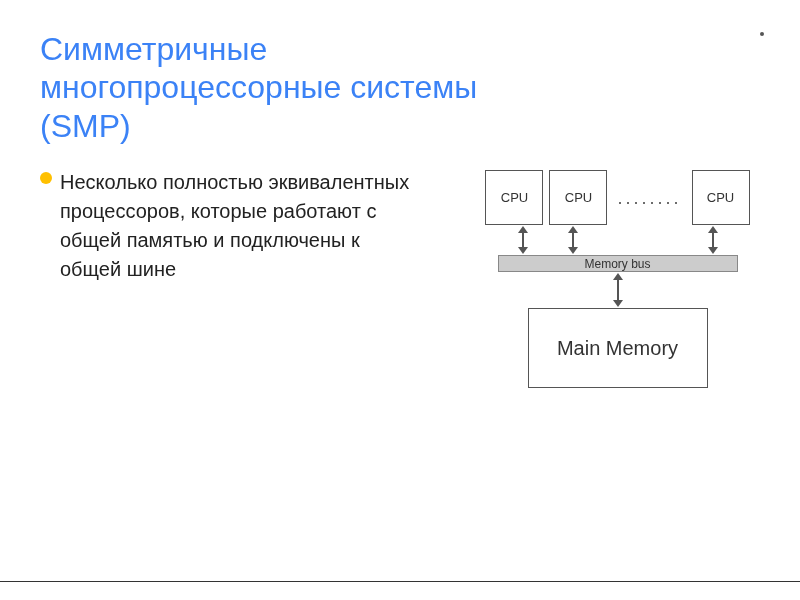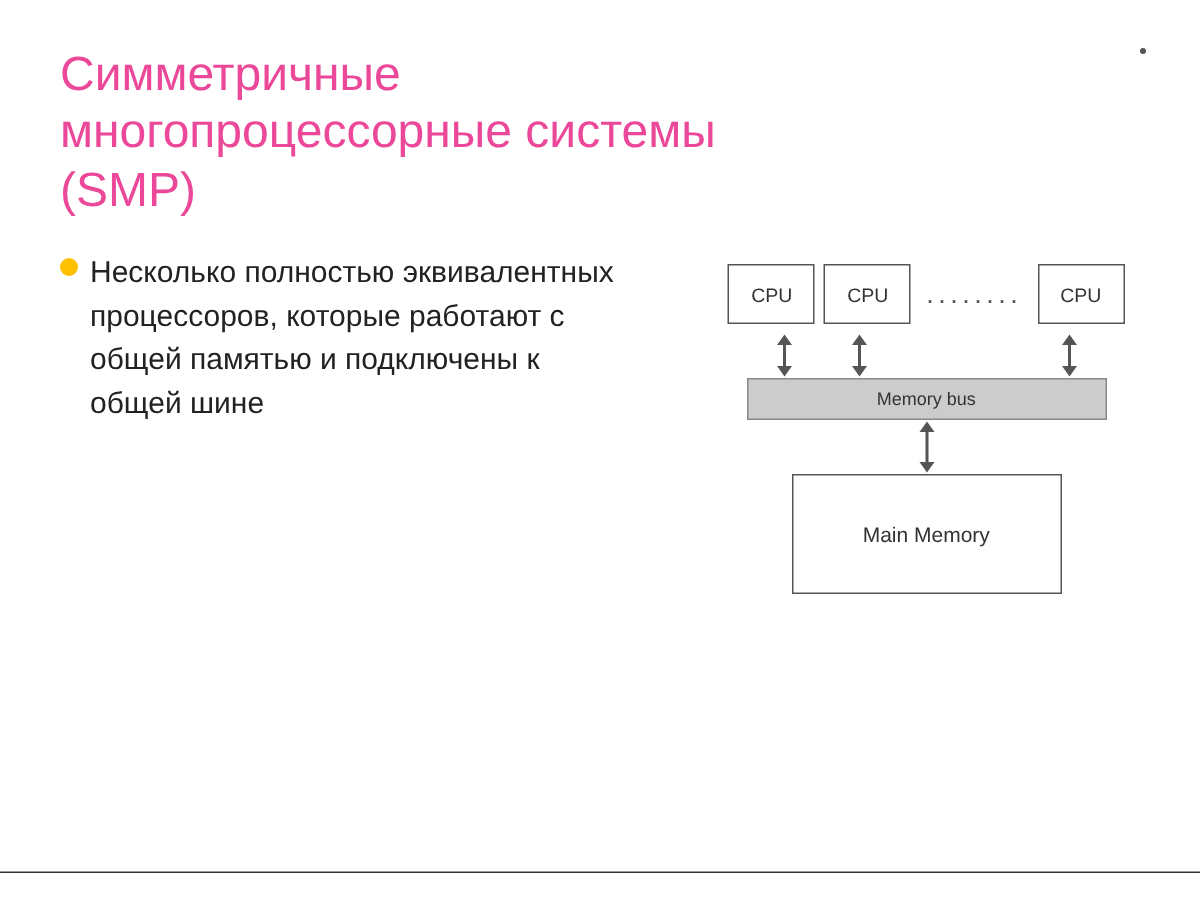--- a/index.html
+++ b/index.html
@@ -18,21 +18,21 @@
       height: 600px;
       background: #fff;
       padding: 30px 40px 20px 40px;
       display: flex;
       flex-direction: column;
       position: relative;
     }
 
     .title {
       font-size: 32px;
-      color: #ec4899;
+      color: #3b82f6;
       font-weight: normal;
       line-height: 1.2;
       margin-bottom: 10px;
       max-width: 440px;
     }
 
     .content-area {
       display: flex;
       flex-direction: row;
       flex: 1;
@@ -86,21 +86,21 @@
       display: flex;
       flex-direction: row;
       align-items: center;
       justify-content: center;
       gap: 6px;
       margin-bottom: 0;
     }
 
     .cpu-box {
       width: 58px;
-      height: 40px;
+      height: 55px;
       border: 1.5px solid #555;
       background: #fff;
       display: flex;
       align-items: center;
       justify-content: center;
       font-size: 13px;
       color: #333;
     }
 
     .dots-label {
@@ -127,21 +127,21 @@
     .arrow-head-up {
       width: 0;
       height: 0;
       border-left: 5px solid transparent;
       border-right: 5px solid transparent;
       border-bottom: 7px solid #555;
     }
 
     .memory-bus-box {
       width: 240px;
-      height: 28px;
+      height: 17px;
       background: #ccc;
       border: 1.5px solid #888;
       display: flex;
       align-items: center;
       justify-content: center;
       font-size: 12px;
       color: #333;
     }
 
     .arrow-down-single {
@@ -153,21 +153,21 @@
     }
 
     .main-memory-box {
       width: 180px;
       height: 80px;
       border: 1.5px solid #555;
       background: #fff;
       display: flex;
       align-items: center;
       justify-content: center;
-      font-size: 14px;
+      font-size: 20px;
       color: #333;
     }
 
     .bottom-line {
       position: absolute;
       bottom: 18px;
       left: 0;
       right: 0;
       height: 1px;
       background: #333;

